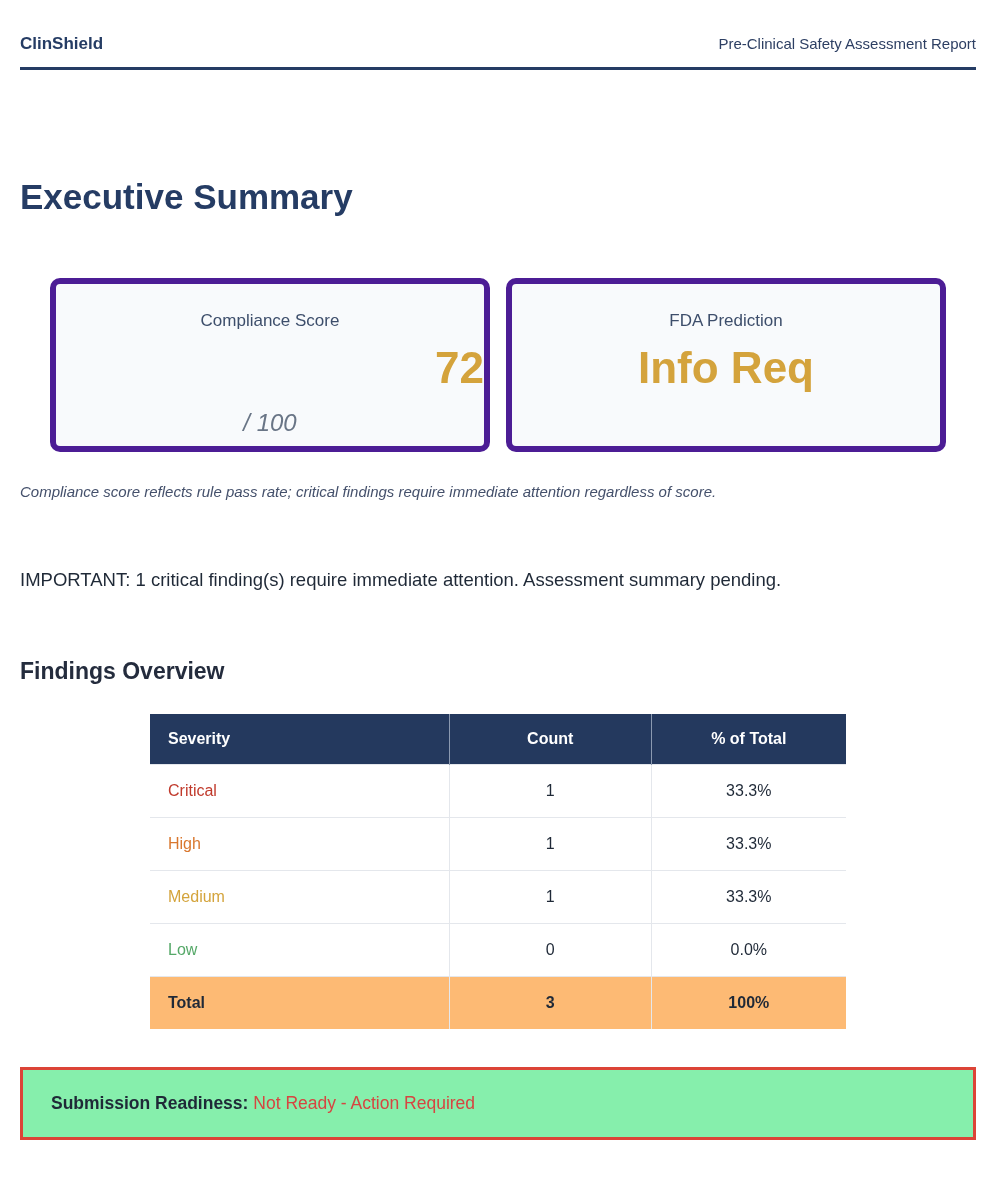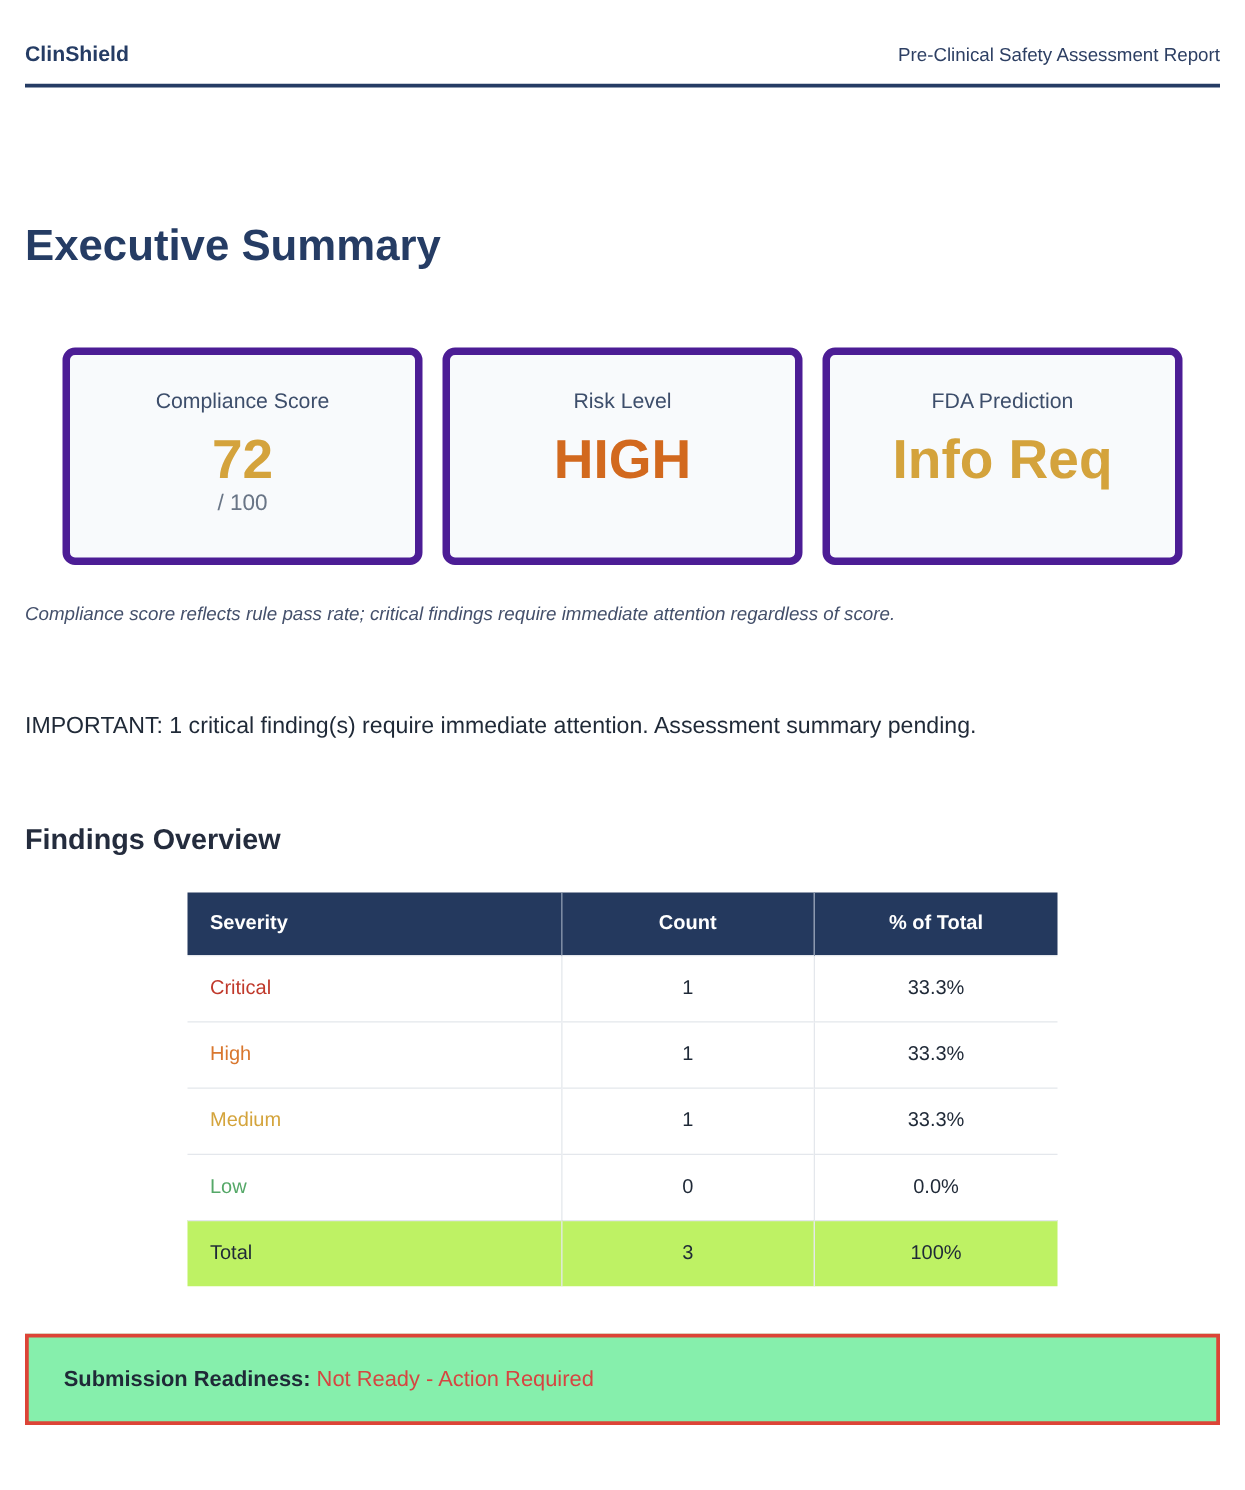--- a/index.html
+++ b/index.html
@@ -59,24 +59,25 @@
     font-size: 17px;
     color: #3d4e6b;
   }
   .card-value {
     margin-top: 13px;
     font-size: 44px;
     font-weight: bold;
     line-height: 1.1;
   }
   .card-sub {
-    margin-top: 0;
-    font-size: 18px;
+    margin-top: 17px;
+    font-size: 24px;
     color: #697586;
     min-height: 21px;
+    font-style: italic;
   }
 
   
   .compliance-note {
     margin-top: 31px;
     font-size: 15px;
     font-style: italic;
     color: #44506b;
   }
   .important-notice {
@@ -109,22 +110,22 @@
   .findings-table th + th { border-left: 1px solid #8b99b0; }
   .findings-table td {
     padding: 17px 18px;
     text-align: center;
     border-top: 1px solid #e4e7ec;
     background: #ffffff;
   }
   .findings-table td:first-child { text-align: left; }
   .findings-table td + td { border-left: 1px solid #e4e7ec; }
   .findings-table tr.total-row td {
-    background: #bef264;
-    font-weight: normal;
+    background: #fdba74;
+    font-weight: bold;
     color: #1f2937;
   }
 
   
   .submission-box {
     margin-top: 38px;
     border: 3px solid #dc4437;
     background: #86efac;
     padding: 23px 28px;
     font-size: 17.5px;
@@ -142,27 +143,22 @@
   <div class="report-header">
     <span class="brand">ClinShield</span>
     <span class="report-title">Pre-Clinical Safety Assessment Report</span>
   </div>
 
   <h1 class="page-title">Executive Summary</h1>
 
   <div class="cards">
     <div class="card">
       <div class="card-label">Compliance Score</div>
-      <div class="card-value" style="color: rgb(212, 163, 60);">72</div>
+      <div class="card-value" style="color: rgb(212, 163, 60); text-align: right;">72</div>
       <div class="card-sub">/ 100</div>
-    </div>
-    <div class="card">
-      <div class="card-label">Risk Level</div>
-      <div class="card-value" style="color: rgb(210, 105, 30);">HIGH</div>
-      <div class="card-sub"></div>
     </div>
     <div class="card">
       <div class="card-label">FDA Prediction</div>
       <div class="card-value" style="color: rgb(212, 163, 60);">Info Req</div>
       <div class="card-sub"></div>
     </div>
   </div>
 
   <p class="compliance-note">Compliance score reflects rule pass rate; critical findings require immediate attention regardless of score.</p>
 

